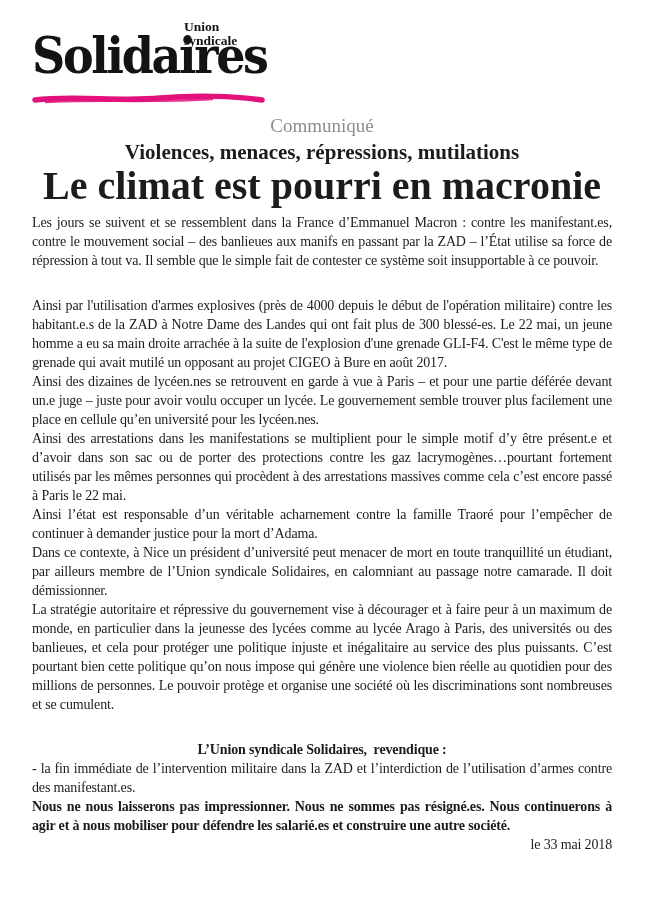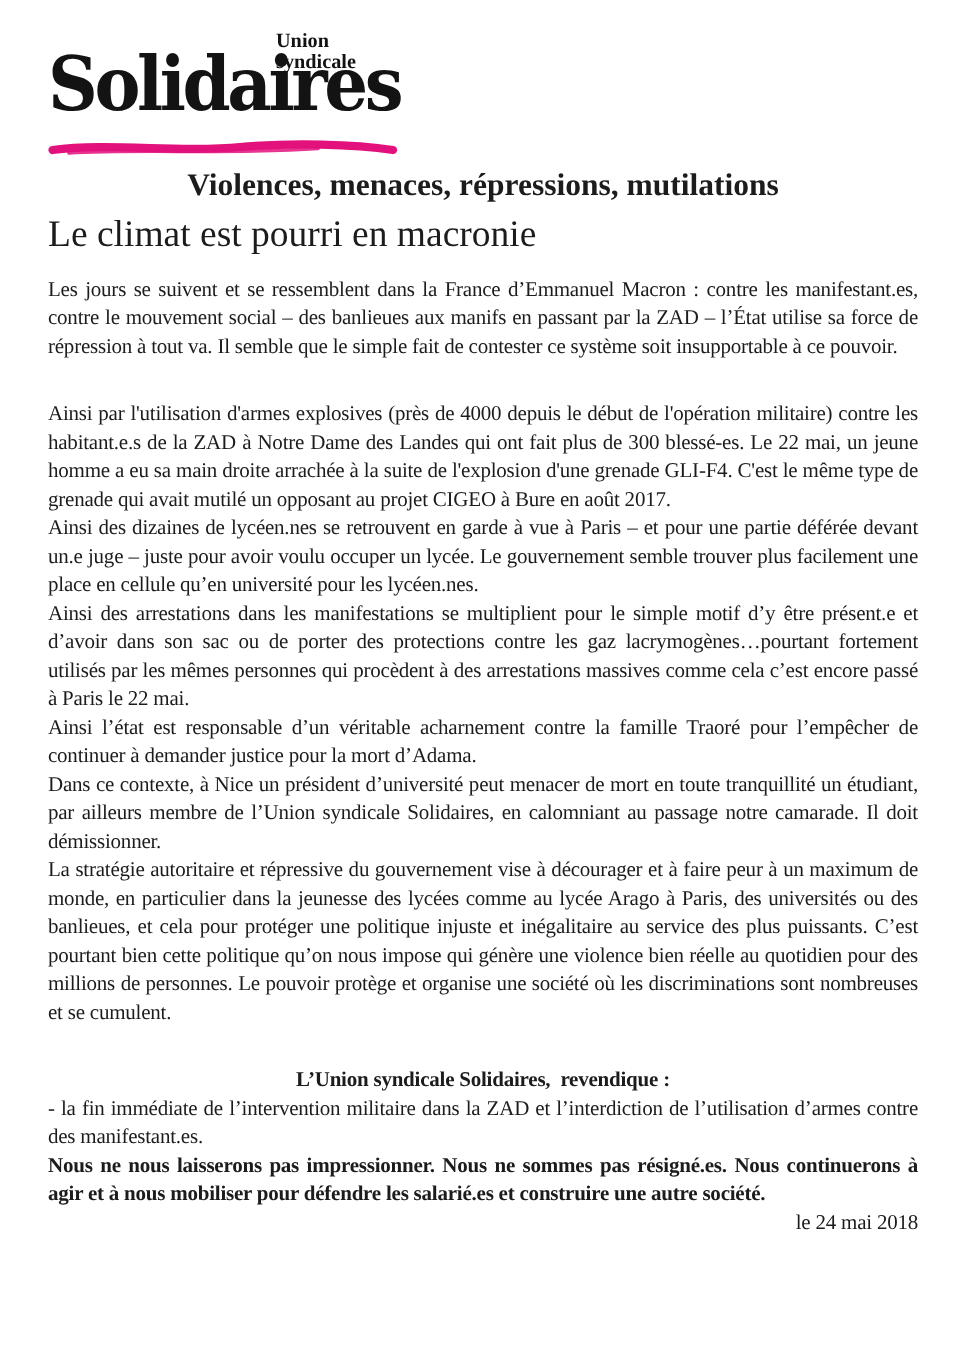--- a/index.html
+++ b/index.html
@@ -71,23 +71,23 @@
   }
   .subtitle {
     margin: 3px 0 0 0;
     text-align: center;
     font-weight: bold;
     font-size: 21px;
     line-height: 24px;
   }
   .headline {
     margin: 3px 0 0 0;
-    text-align: left;
-    font-weight: normal;
-    font-size: 25px;
+    text-align: center;
+    font-weight: bold;
+    font-size: 40px;
     line-height: 37px;
   }
 
   
   .bodytext {
     margin-top: 9px;
     font-size: 14px;
     line-height: 19px;
     letter-spacing: -0.15px;
     text-align: justify;
@@ -120,20 +120,21 @@
         <span>syndicale</span>
       </div>
       <div class="logo-word">Solidaires</div>
       <svg class="logo-underline" width="234" height="14" viewBox="0 0 234 14">
         <path d="M3 8 C 40 3, 90 10, 128 6 C 162 3, 204 4, 230 8" fill="none" stroke-width="5.5" stroke-linecap="round"></path>
         <path d="M14 10 C 60 7, 120 11, 180 7" fill="none" stroke-width="2.5" stroke-linecap="round" opacity="0.85"></path>
       </svg>
     </div>
   </header>
 
+  <div class="kicker">Communiqué</div>
   <h2 class="subtitle">Violences, menaces, répressions, mutilations</h2>
   <h1 class="headline">Le climat est pourri en macronie</h1>
 
   <main class="bodytext">
     <p class="group">Les jours se suivent et se ressemblent dans la France d’Emmanuel Macron : contre les manifestant.es, contre le mouvement social – des banlieues aux manifs en passant par la ZAD – l’État utilise sa force de répression à tout va. Il semble que le simple fait de contester ce système soit insupportable à ce pouvoir.</p>
 
     <div class="group">
       <p>Ainsi par l'utilisation d'armes explosives (près de 4000 depuis le début de l'opération militaire) contre les habitant.e.s de la ZAD à Notre Dame des Landes qui ont fait plus de 300 blessé-es. Le 22 mai, un jeune homme a eu sa main droite arrachée à la suite de l'explosion d'une grenade GLI-F4. C'est le même type de grenade qui avait mutilé un opposant au projet CIGEO à Bure en août 2017.</p>
       <p>Ainsi des dizaines de lycéen.nes se retrouvent en garde à vue à Paris – et pour une partie déférée devant un.e juge – juste pour avoir voulu occuper un lycée. Le gouvernement semble trouver plus facilement une place en cellule qu’en université pour les lycéen.nes.</p>
       <p>Ainsi des arrestations dans les manifestations se multiplient pour le simple motif d’y être présent.e et d’avoir dans son sac ou de porter des protections contre les gaz lacrymogènes…pourtant fortement utilisés par les mêmes personnes qui procèdent à des arrestations massives comme cela c’est encore passé à Paris le 22 mai.</p>
@@ -143,16 +144,16 @@
     <p class="group">Dans ce contexte, à Nice un président d’université peut menacer de mort en toute tranquillité un étudiant, par ailleurs membre de l’Union syndicale Solidaires, en calomniant au passage notre camarade. Il doit démissionner.</p>
 
     <p class="group">La stratégie autoritaire et répressive du gouvernement vise à décourager et à faire peur à un maximum de monde, en particulier dans la jeunesse des lycées comme au lycée Arago à Paris, des universités ou des banlieues, et cela pour protéger une politique injuste et inégalitaire au service des plus puissants. C’est pourtant bien cette politique qu’on nous impose qui génère une violence bien réelle au quotidien pour des millions de personnes. Le pouvoir protège et organise une société où les discriminations sont nombreuses et se cumulent.</p>
 
     <div class="group">
       <p class="demands-heading">L’Union syndicale Solidaires,  revendique :</p>
       <p>- la fin immédiate de l’intervention militaire dans la ZAD et l’interdiction de l’utilisation d’armes contre des manifestant.es.</p>
     </div>
 
     <p class="group closing">Nous ne nous laisserons pas impressionner. Nous ne sommes pas résigné.es. Nous continuerons à agir et à nous mobiliser pour défendre les salarié.es et construire une autre société.</p>
-    <p class="date-line">le 24 mai 2018</p>
+    <p class="date-line">le 33 mai 2018</p>
   </main>
 
 </div>
 
 </body></html>

